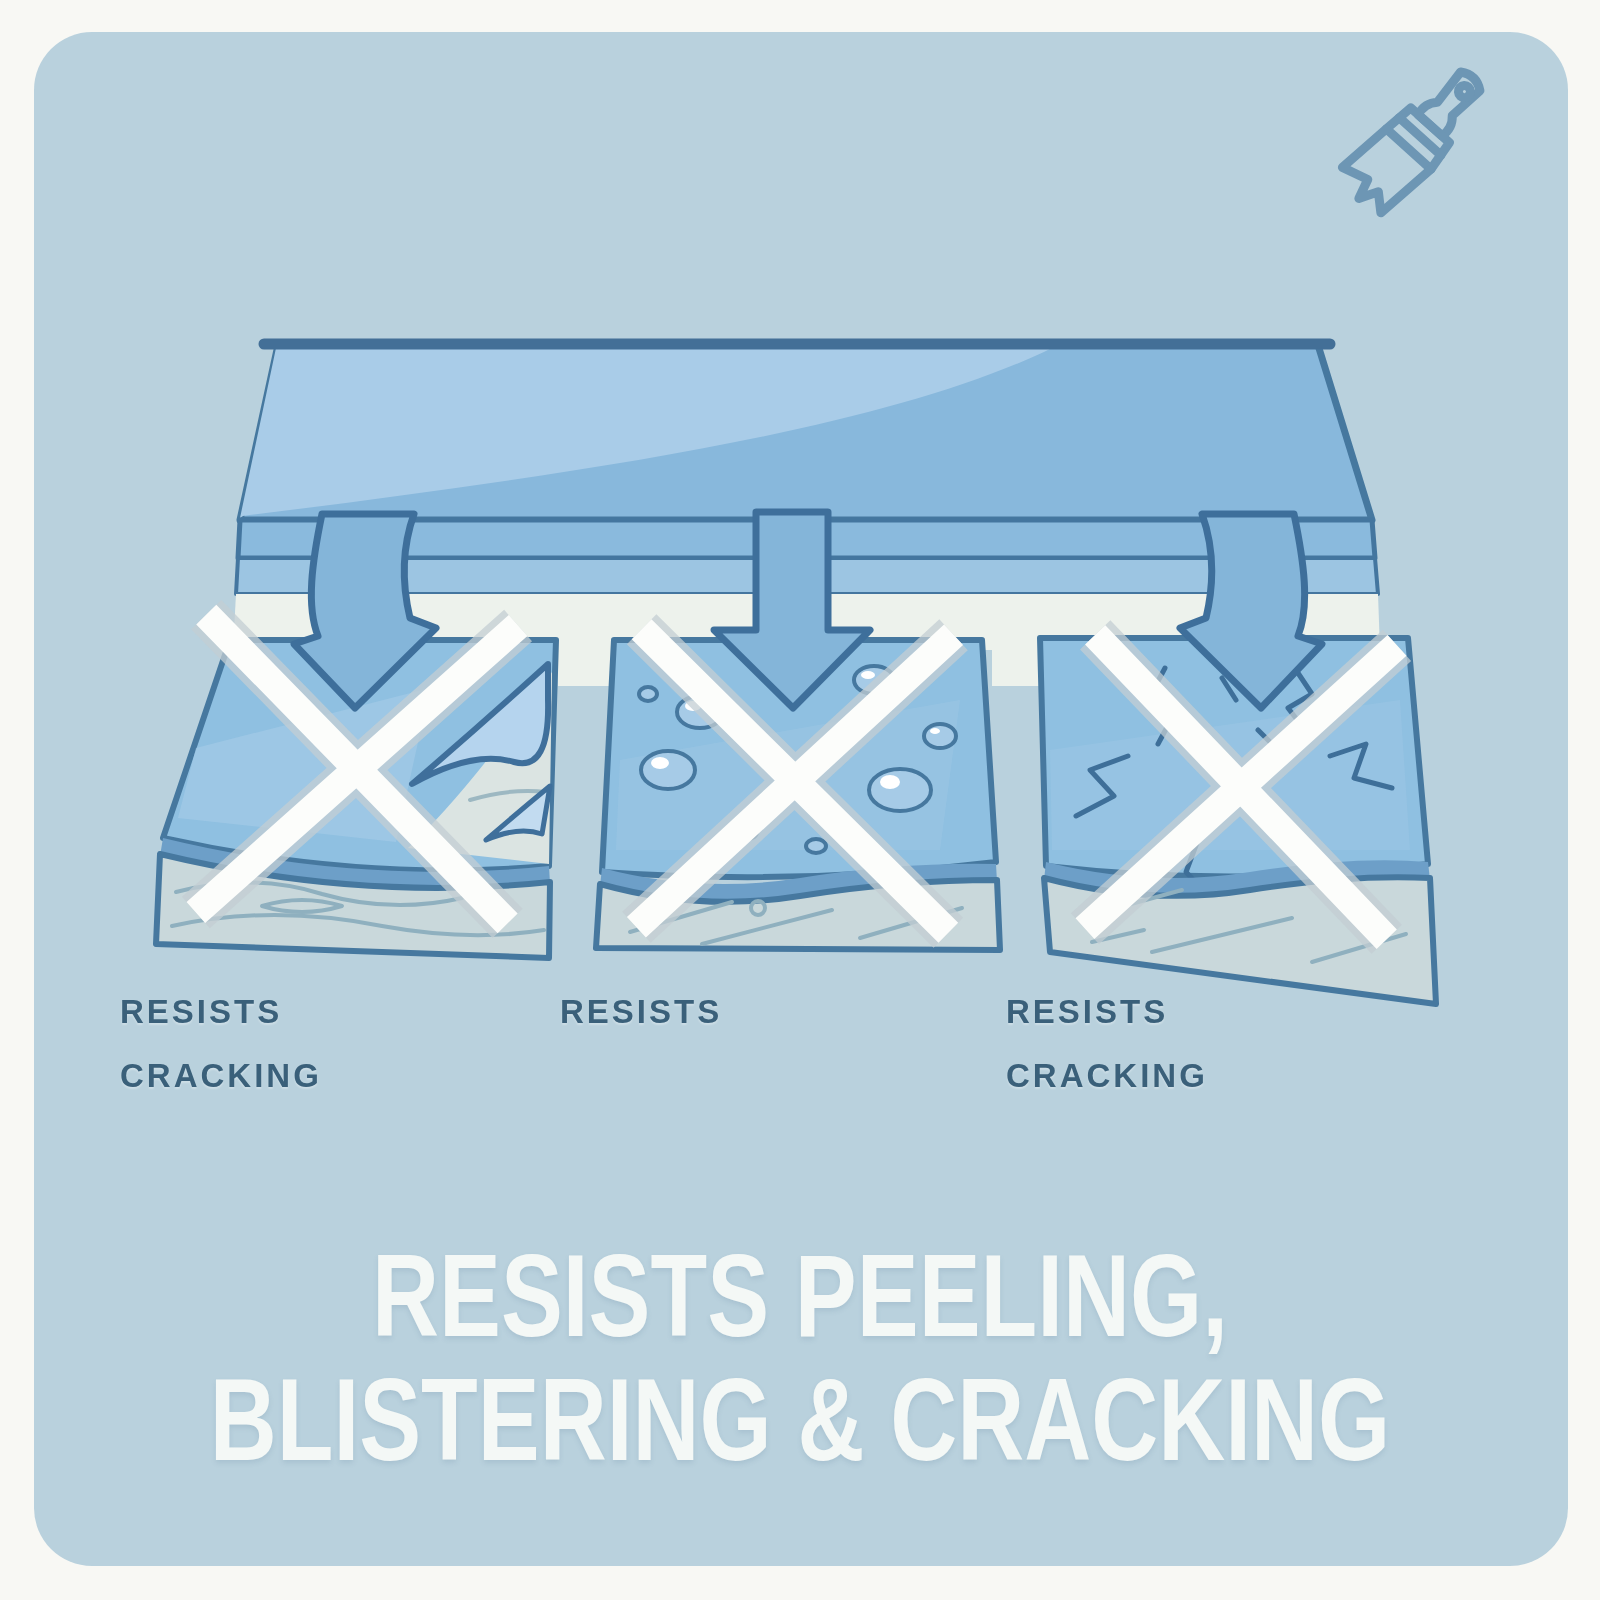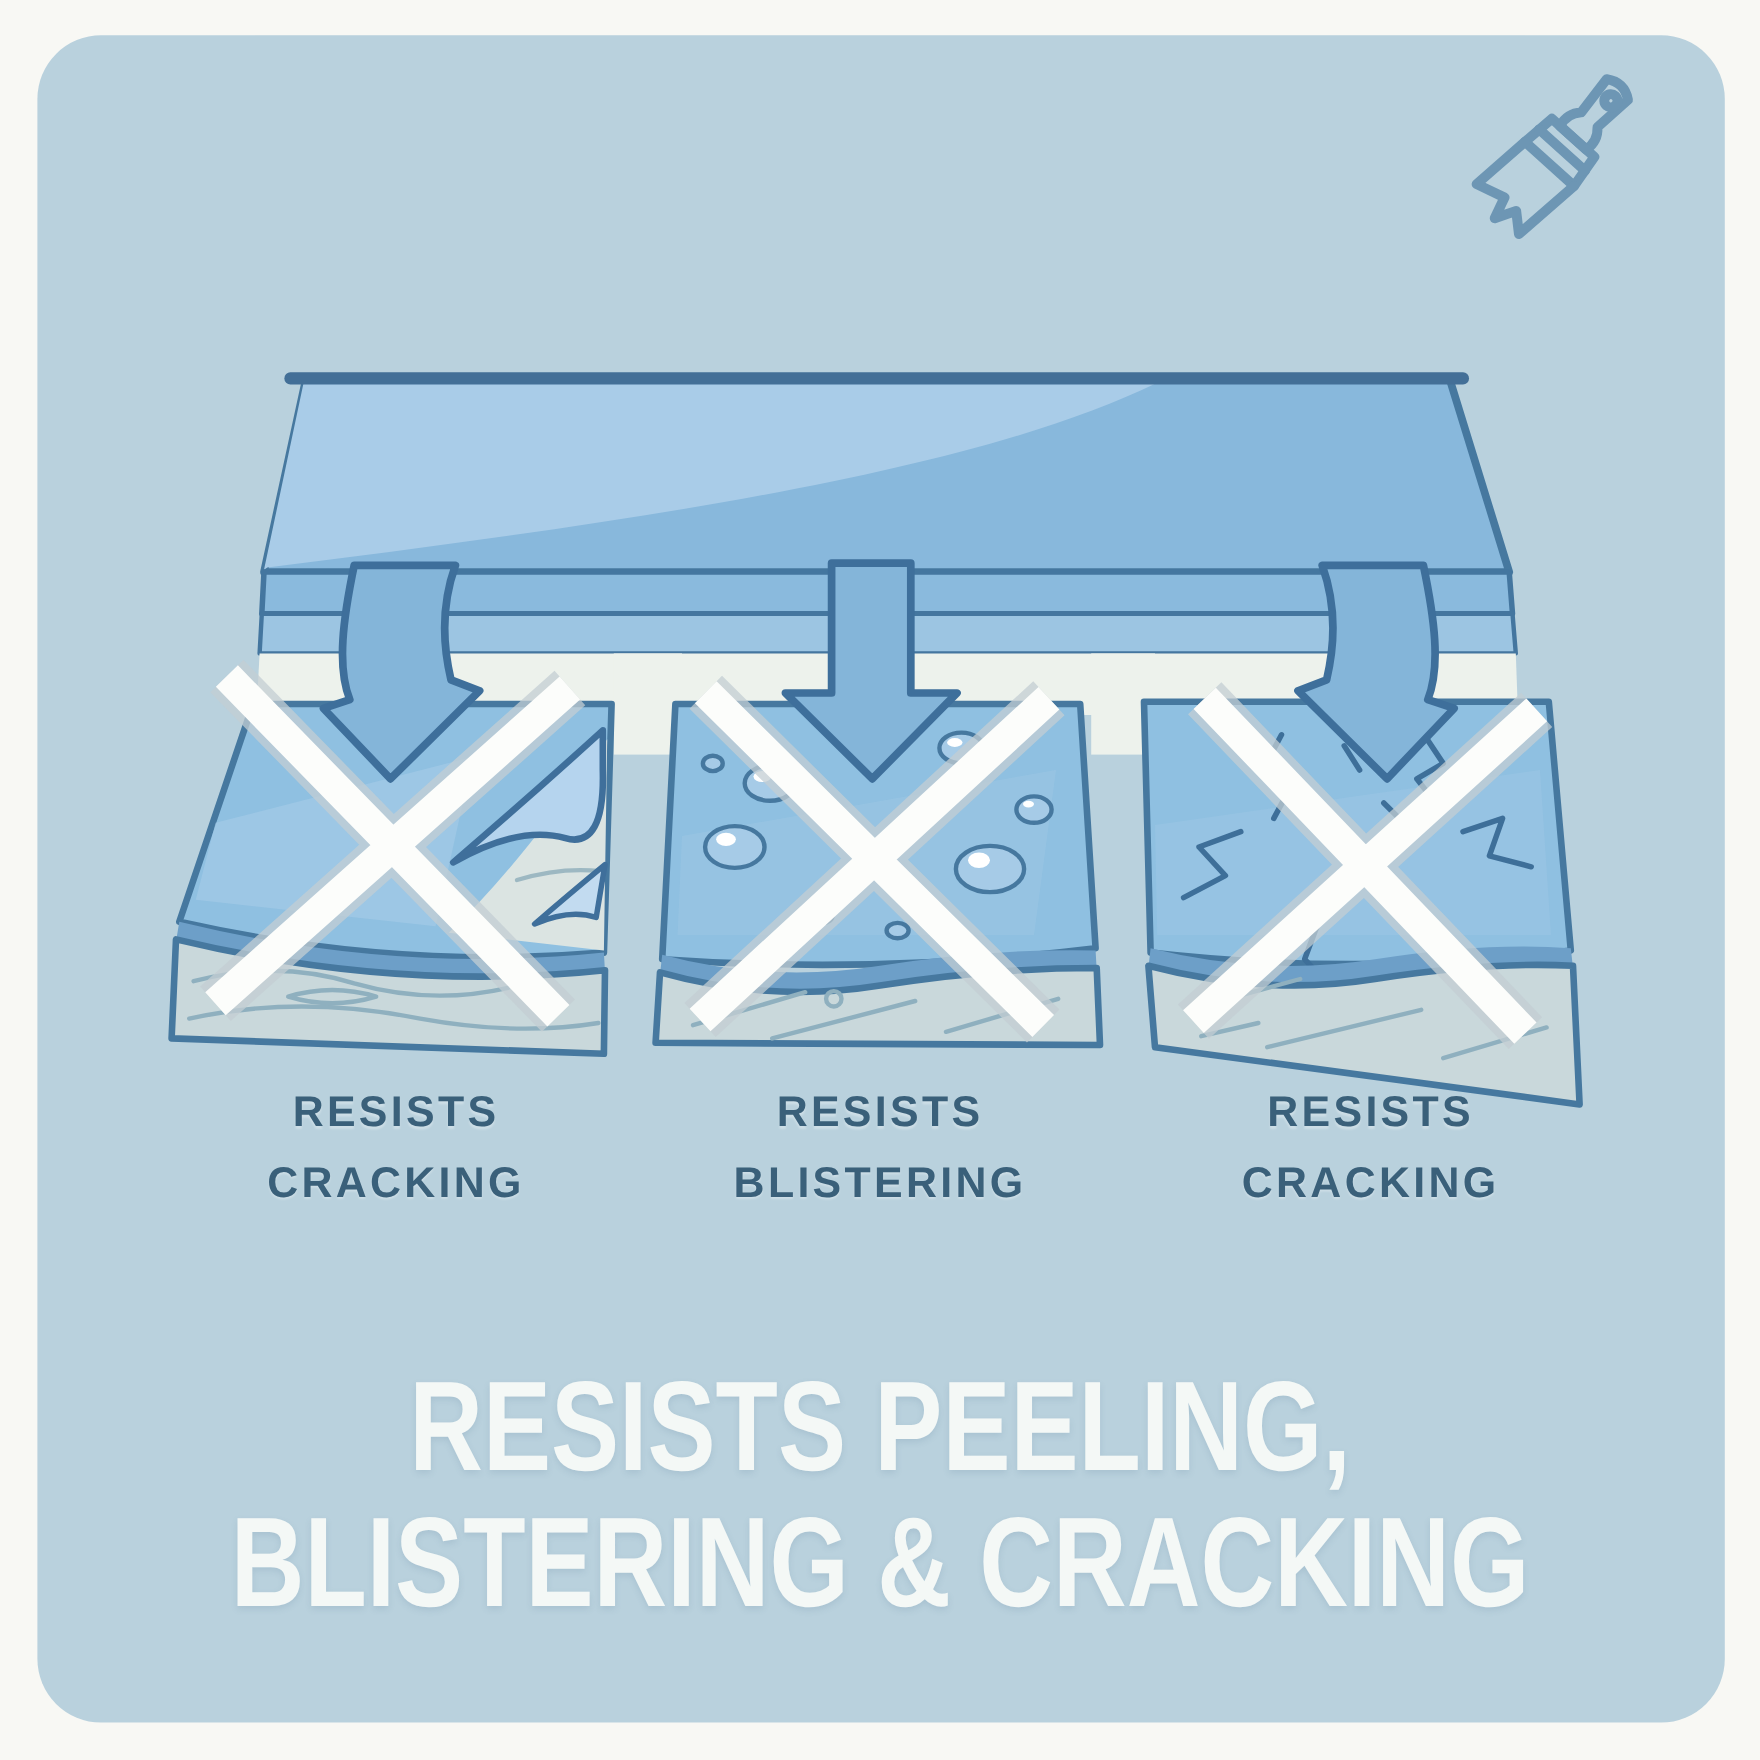--- a/index.html
+++ b/index.html
@@ -26,23 +26,23 @@
   .art {
     position: absolute;
     inset: 0;
     width: 1600px;
     height: 1600px;
   }
   .feature-label {
     position: absolute;
     top: 980px;
     width: 480px;
-    text-align: center;
+    text-align: left;
     font-weight: bold;
-    font-size: 39px;
+    font-size: 33px;
     line-height: 64px;
     letter-spacing: 3px;
     color: #3a607a;
     text-shadow: 0 2px 2px rgba(255,255,255,0.30);
     white-space: nowrap;
   }
   .feature-label.pos-left   { left: 120px; }
   .feature-label.pos-center { left: 560px; }
   .feature-label.pos-right  { left: 1006px; }
   .headline {
@@ -177,21 +177,20 @@
     <path d="M -30,-4 L -37,54 L -10,46 L -4,66 L 6,48 L 22,62 L 30,-4"></path>
   </g>
 </svg>
 
 <div class="feature-label pos-left">
   <div>RESISTS</div>
   <div>CRACKING</div>
 </div>
 <div class="feature-label pos-center">
   <div>RESISTS</div>
-  <div>BLISTERING</div>
 </div>
 <div class="feature-label pos-right">
   <div>RESISTS</div>
   <div>CRACKING</div>
 </div>
 
 <div class="headline">
   <div>RESISTS PEELING,</div>
   <div>BLISTERING &amp; CRACKING</div>
 </div>

